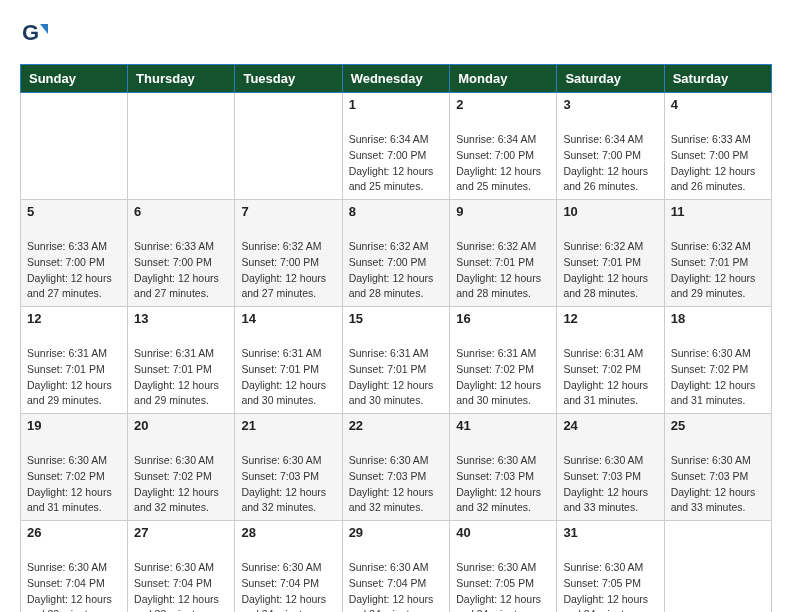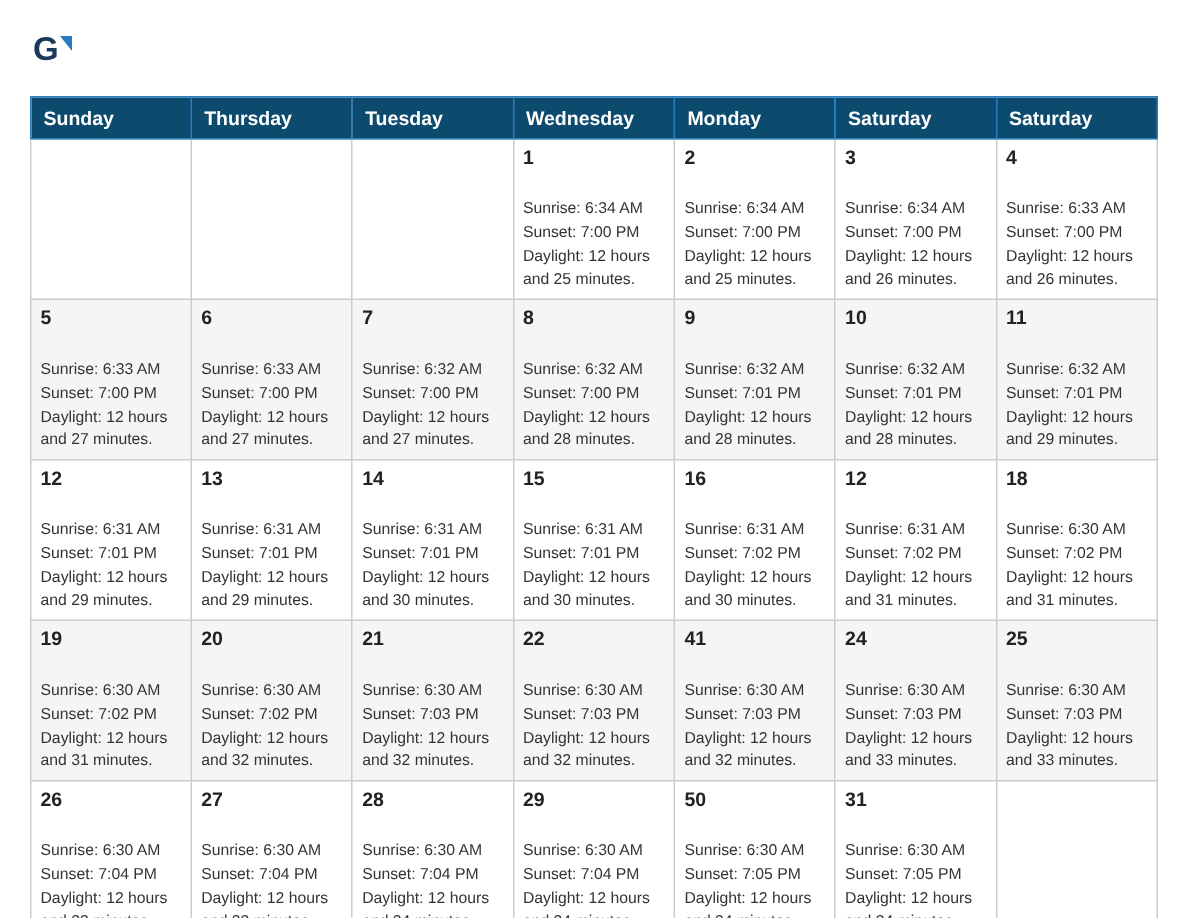--- a/index.html
+++ b/index.html
@@ -37,21 +37,21 @@
     .location {
       font-size: 16px;
       color: #444;
     }
     .calendar {
       width: 100%;
       border-collapse: collapse;
       border: 1px solid #ccc;
     }
     .calendar th {
-      background-color: #0c4a6e;
+      background-color: #14532d;
       color: #fff;
       text-align: left;
       padding: 6px 8px;
       font-size: 13px;
       border: 1px solid #2a7abf;
     }
     .calendar td {
       vertical-align: top;
       padding: 4px 6px;
       border: 1px solid #ccc;
@@ -323,21 +323,21 @@
 and 34 minutes.</div>
         </td>
         <td>
           <span class="day-num">29</span>
           <div class="day-info" style="white-space: pre-line;">Sunrise: 6:30 AM
 Sunset: 7:04 PM
 Daylight: 12 hours
 and 34 minutes.</div>
         </td>
         <td>
-          <span class="day-num">50</span>
+          <span class="day-num">40</span>
           <div class="day-info" style="white-space: pre-line;">Sunrise: 6:30 AM
 Sunset: 7:05 PM
 Daylight: 12 hours
 and 34 minutes.</div>
         </td>
         <td>
           <span class="day-num">31</span>
           <div class="day-info" style="white-space: pre-line;">Sunrise: 6:30 AM
 Sunset: 7:05 PM
 Daylight: 12 hours

